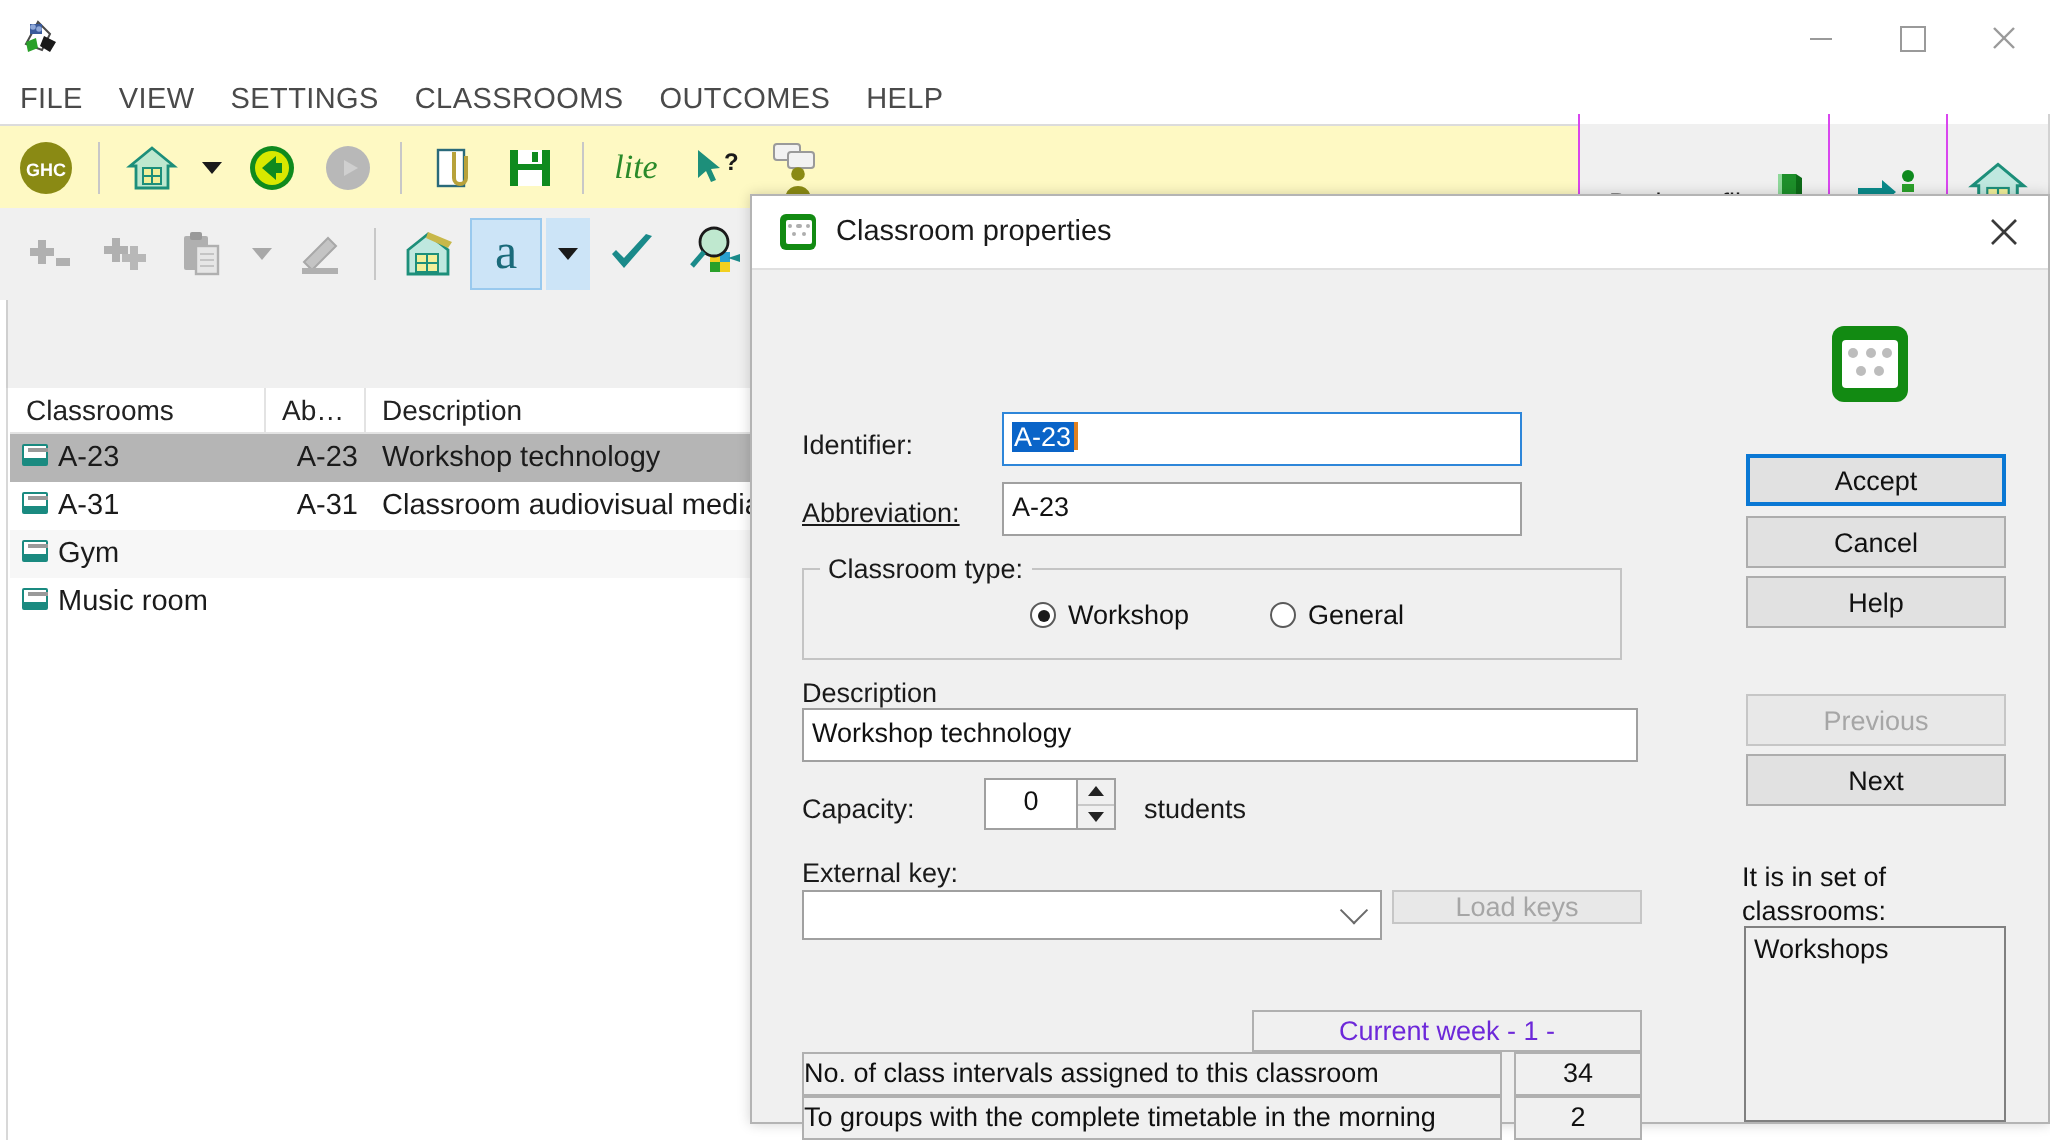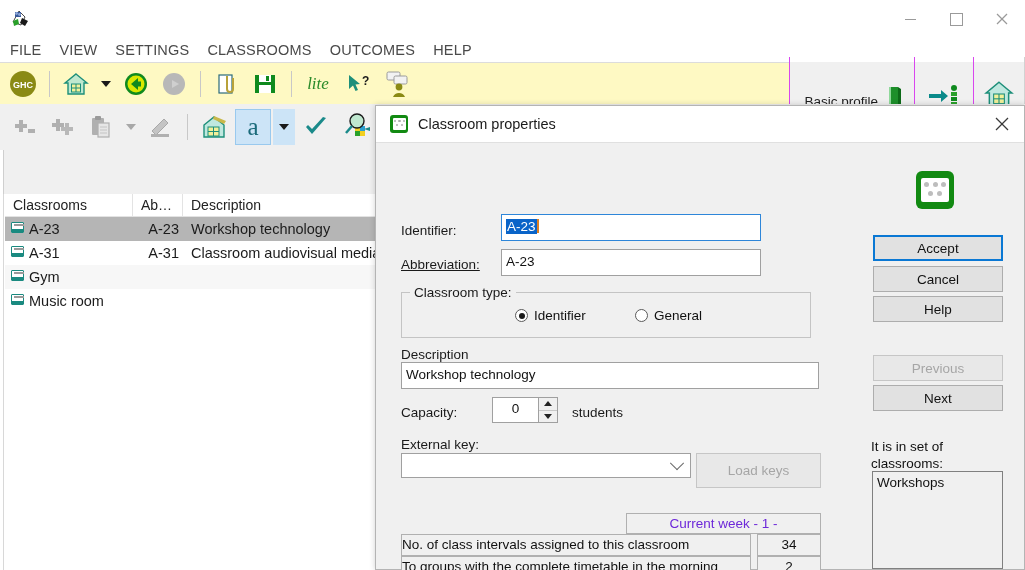--- a/index.html
+++ b/index.html
@@ -115,21 +115,21 @@
     position:absolute; left:1.5px; top:1px; width:7px; height:1.5px;
     background:#9a9a9a; box-shadow:3px 0 0 0 #9a9a9a;
   }
   .lv-left-edge{
     position:absolute; left:0; top:0; width:3px; height:376px; background:#ffffff;
     border-right:1px solid #d8d8d8;
   }
 
   
   .dialog{
-    position:absolute; left:375px; top:105px; width:650px; height:465px;
+    position:absolute; left:375px; top:97px; width:650px; height:465px;
     background:#f0f0f0; border:1px solid #b4b4b4; box-sizing:border-box;
     box-shadow:0 0 6px rgba(0,0,0,.18);
   }
   .dlg-title{
     height:36px; background:#ffffff; display:flex; align-items:center;
     border-bottom:1px solid #e0e0e0;
   }
   .dlg-title .dtxt{ font-size:14.5px; color:#1a1a1a; margin-left:10px; }
   .dlg-close{
     position:absolute; right:0; top:0; width:44px; height:36px; display:flex;
@@ -527,21 +527,21 @@
         <span class="sel-text">A-23</span><span class="caret-orange"></span>
       </div>
 
       <div class="fld-label" style="left:25px; top:115px;text-decoration:underline;">Abbreviation:</div>
       <div class="txtbox" style="left:125px; top:107px; width:260px; height:27px;">A-23</div>
 
       <div class="groupbox" style="left:25px; top:150px; width:410px; height:46px;">
         <span class="gb-title">Classroom type:</span>
         <div class="radio-wrap" style="left:113px; top:15px;">
           <span class="radio on"></span>
-          <span>Identifier</span>
+          <span>Workshop</span>
         </div>
         <div class="radio-wrap" style="left:233px; top:15px;">
           <span class="radio"></span>
           <span>General</span>
         </div>
       </div>
 
       <div class="fld-label" style="left:25px; top:205px;">Description</div>
       <div class="txtbox" style="left:25px; top:220px; width:418px; height:27px;">Workshop technology</div>
 
@@ -557,21 +557,21 @@
           </div>
         </div>
       </div>
       <div class="fld-label" style="left:196px; top:263px;">students</div>
 
       <div class="fld-label" style="left:25px; top:295px;">External key:</div>
       <div class="combo" style="left:25px; top:311px; width:290px; height:25px;">
         <span style="position:absolute;left:5px;font-size:13.5px;color:#111;"></span>
         <span class="chev"></span>
       </div>
-      <div class="btn disabled" style="left:320px; top:311px; width:125px; height:35px;">Load keys</div>
+      <div class="btn disabled" style="left:320px; top:311px; width:125px; height:17px;">Load keys</div>
 
       <div class="btn focus" style="left:497px; top:93px; width:130px; height:26px;">Accept</div>
       <div class="btn" style="left:497px; top:124px; width:130px; height:26px;">Cancel</div>
       <div class="btn" style="left:497px; top:154px; width:130px; height:26px;">Help</div>
       <div class="btn" style="left:497px; top:243px; width:130px; height:26px;">Next</div>
       <div class="btn disabled" style="left:497px; top:213px; width:130px; height:26px;">Previous</div>
 
       <div class="side-label" style="left:495px; top:296px; width:125px;">It is in set of classrooms:</div>
       <div class="listbox" style="left:496px; top:329px; width:131px; height:98px;">
         <div>Workshops</div>

